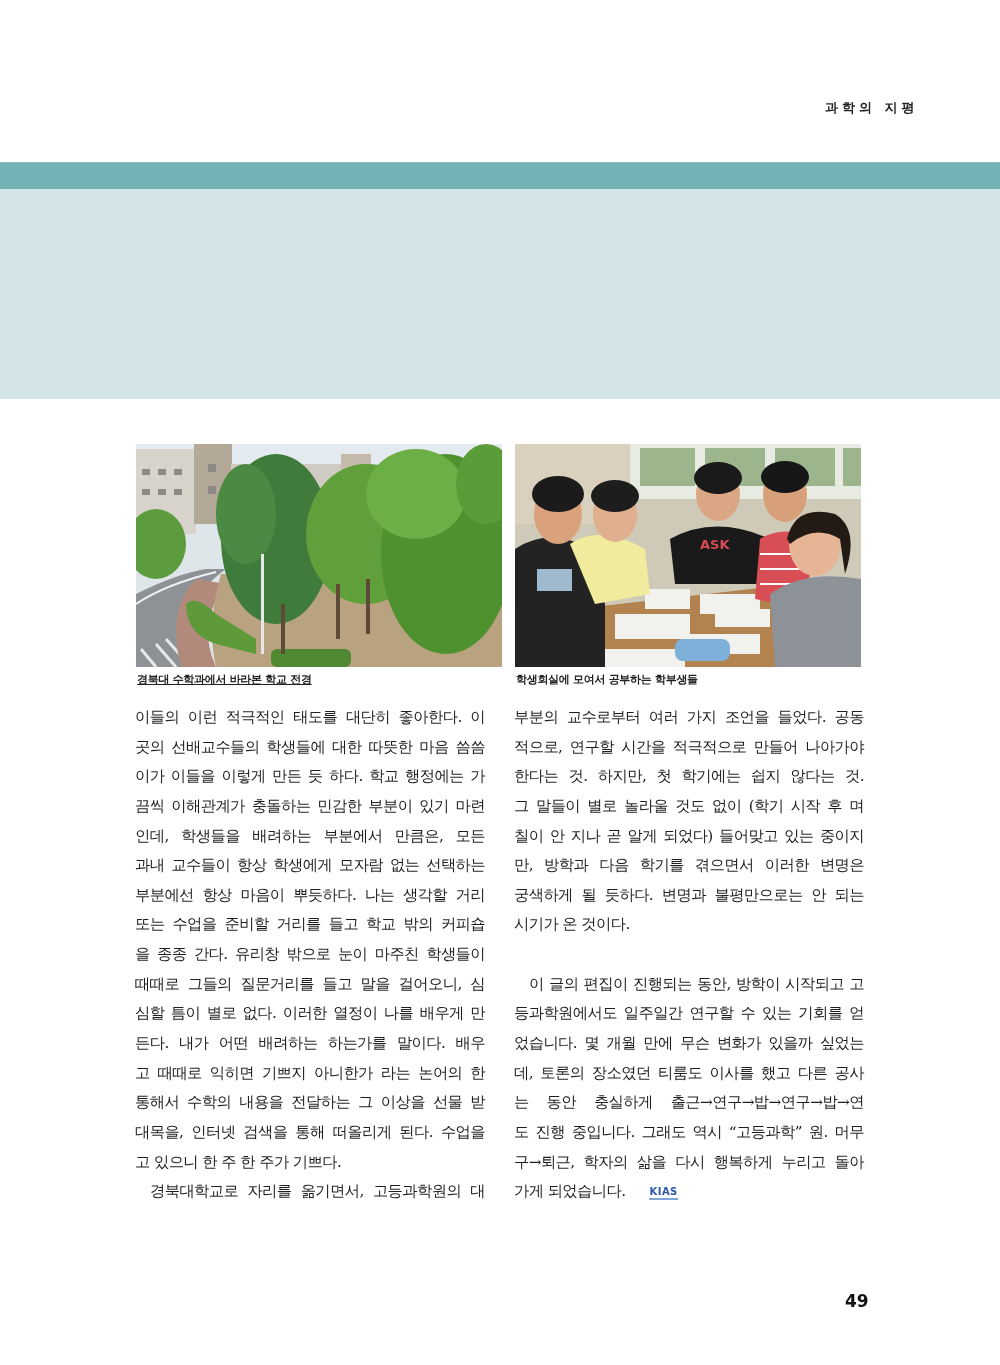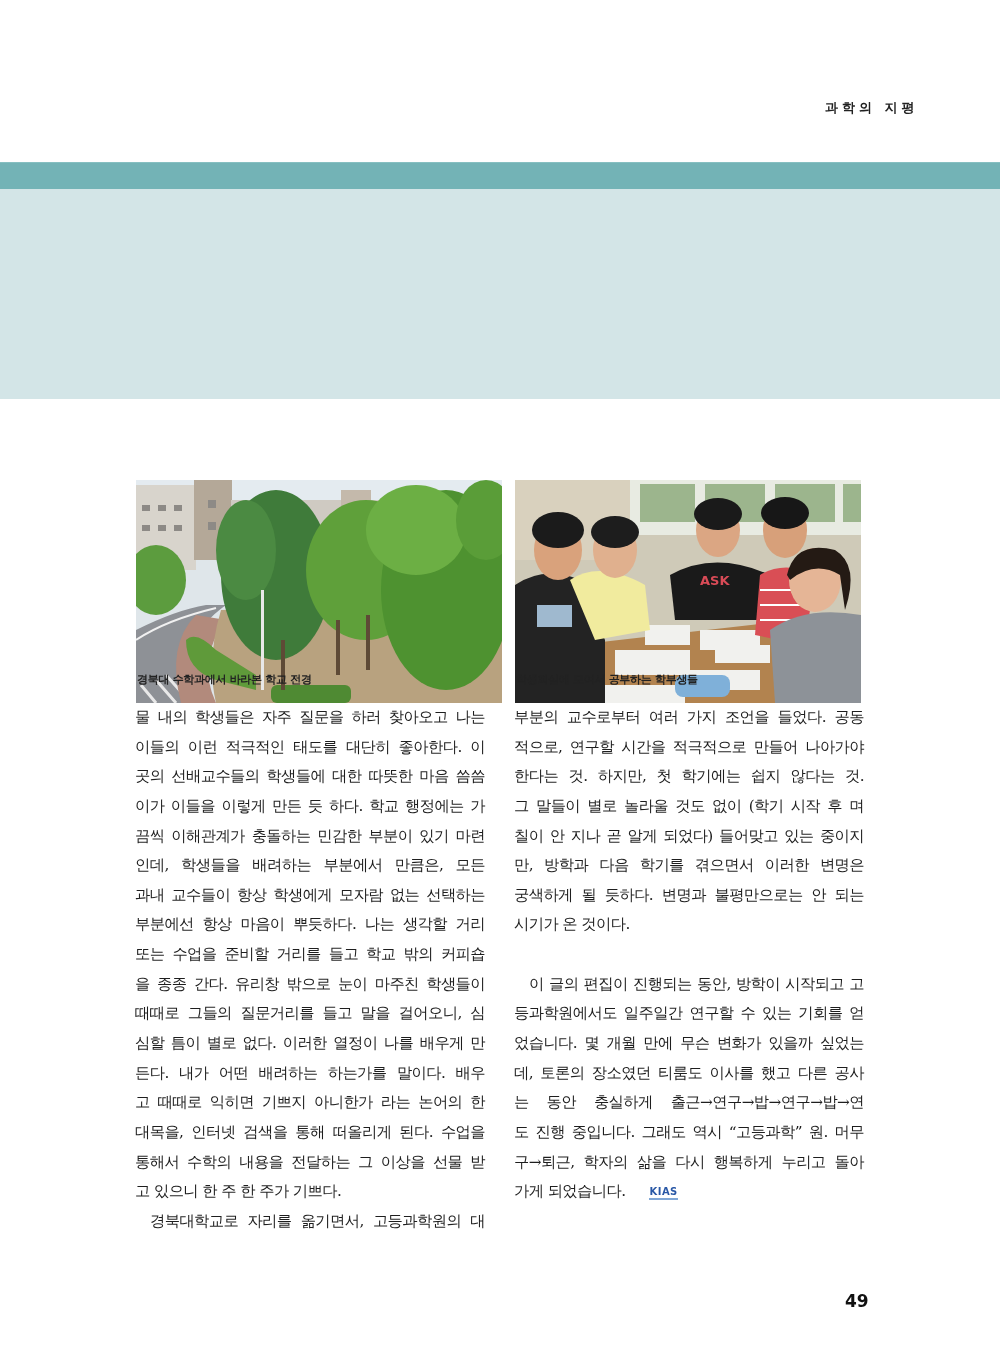--- a/index.html
+++ b/index.html
@@ -18,31 +18,31 @@
     }
     .band-dark {
       position: absolute; left: 0; top: 162px; width: 1000px; height: 26px;
       background: #73b3b6; border-top: 1px solid #86bfc1; border-bottom: 1px solid #6aa6a8;
     }
     .band-light {
       position: absolute; left: 0; top: 189px; width: 1000px; height: 210px;
       background: #d3e5e7;
     }
     .photo {
-      position: absolute; top: 444px; height: 223px; overflow: hidden; margin-top: 36px;
+      position: absolute; top: 444px; height: 223px; overflow: hidden;
     }
     .photo.left { left: 136px; width: 366px; }
     .photo.right { left: 515px; width: 346px; }
     .caption {
       position: absolute; top: 672px;
       font-family: "DejaVu Sans", "Liberation Sans", sans-serif;
       font-weight: bold; font-size: 11px; color: #222; letter-spacing: -0.3px;
       white-space: nowrap;
     }
-    .caption.left { left: 137px; }
+    .caption.left { left: 137px; text-decoration: underline; }
     .caption.right { left: 516px; }
     .column {
       position: absolute; top: 703px; width: 350px;
       font-size: 15.3px; line-height: 29.65px; letter-spacing: -0.6px;
     }
     .column.left { left: 135px; }
     .column.right { left: 514px; }
     .line { white-space: nowrap; height: 29.65px; text-align-last: justify; text-align: justify; display: block; overflow: visible; }
     .line.last { text-align-last: left; }
     .line.indent { padding-left: 15px; }
@@ -161,36 +161,35 @@
     <path d="M255 150 Q290 125 346 135 L346 223 L260 223 Z" fill="#8d9298"></path>
     <ellipse cx="300" cy="100" rx="26" ry="32" fill="#e5b596"></ellipse>
     <path d="M272 95 Q280 60 320 70 Q345 85 330 130 L325 95 Q300 80 275 100 Z" fill="#241a14"></path>
   </svg>
 </div>
 
 <div class="caption left">경북대 수학과에서 바라본 학교 전경</div>
 <div class="caption right">학생회실에 모여서 공부하는 학부생들</div>
 
 <div class="column left">
-  <span class="line">물 내의 학생들은 자주 질문을 하러 찾아오고 나는</span>
   <span class="line">이들의 이런 적극적인 태도를 대단히 좋아한다. 이</span>
   <span class="line">곳의 선배교수들의 학생들에 대한 따뜻한 마음 씀씀</span>
   <span class="line">이가 이들을 이렇게 만든 듯 하다. 학교 행정에는 가</span>
   <span class="line">끔씩 이해관계가 충돌하는 민감한 부분이 있기 마련</span>
   <span class="line">인데, 학생들을 배려하는 부분에서 만큼은, 모든</span>
   <span class="line">과내 교수들이 항상 학생에게 모자람 없는 선택하는</span>
   <span class="line">부분에선 항상 마음이 뿌듯하다. 나는 생각할 거리</span>
   <span class="line">또는 수업을 준비할 거리를 들고 학교 밖의 커피숍</span>
   <span class="line">을 종종 간다. 유리창 밖으로 눈이 마주친 학생들이</span>
   <span class="line">때때로 그들의 질문거리를 들고 말을 걸어오니, 심</span>
   <span class="line">심할 틈이 별로 없다. 이러한 열정이 나를 배우게 만</span>
   <span class="line">든다. 내가 어떤 배려하는 하는가를 말이다. 배우</span>
   <span class="line">고 때때로 익히면 기쁘지 아니한가 라는 논어의 한</span>
+  <span class="line">통해서 수학의 내용을 전달하는 그 이상을 선물 받</span>
   <span class="line">대목을, 인터넷 검색을 통해 떠올리게 된다. 수업을</span>
-  <span class="line">통해서 수학의 내용을 전달하는 그 이상을 선물 받</span>
   <span class="line last">고 있으니 한 주 한 주가 기쁘다.</span>
   <span class="line indent">경북대학교로 자리를 옮기면서, 고등과학원의 대</span>
 </div>
 
 <div class="column right">
   <span class="line">부분의 교수로부터 여러 가지 조언을 들었다. 공동</span>
   <span class="line">적으로, 연구할 시간을 적극적으로 만들어 나아가야</span>
   <span class="line">한다는 것. 하지만, 첫 학기에는 쉽지 않다는 것.</span>
   <span class="line">그 말들이 별로 놀라울 것도 없이 (학기 시작 후 며</span>
   <span class="line">칠이 안 지나 곧 알게 되었다) 들어맞고 있는 중이지</span>

